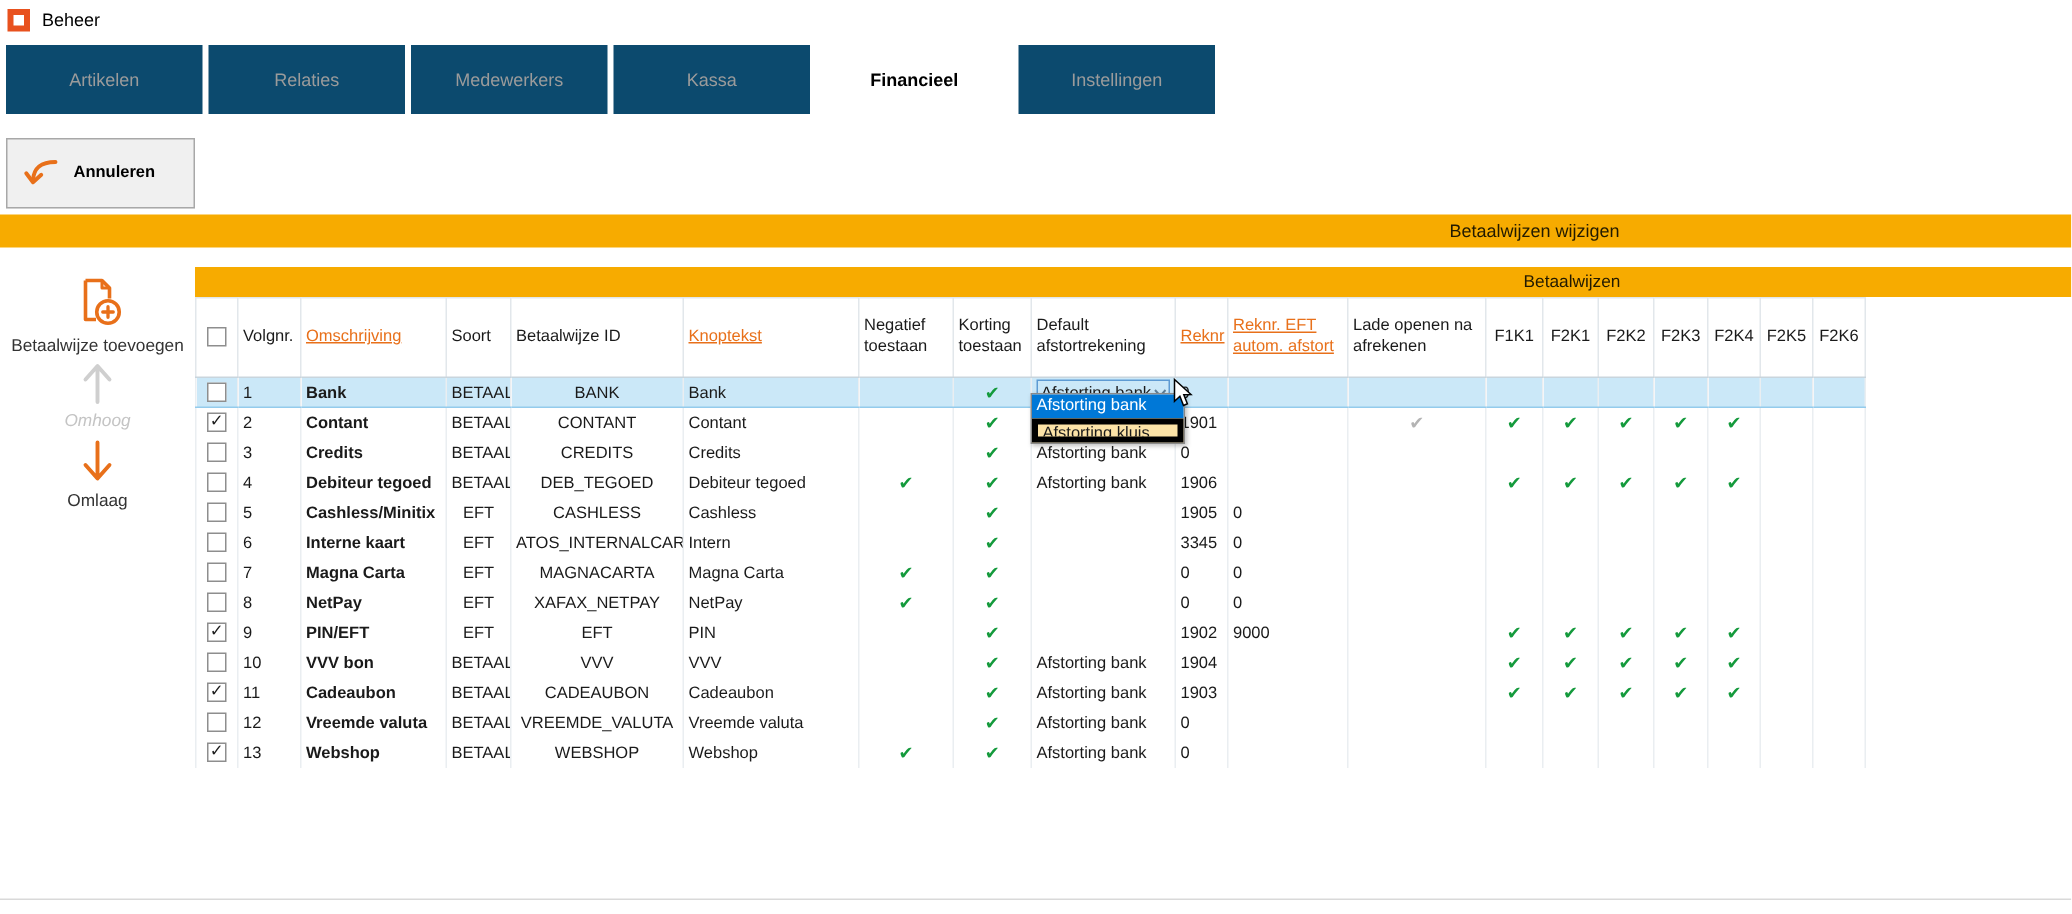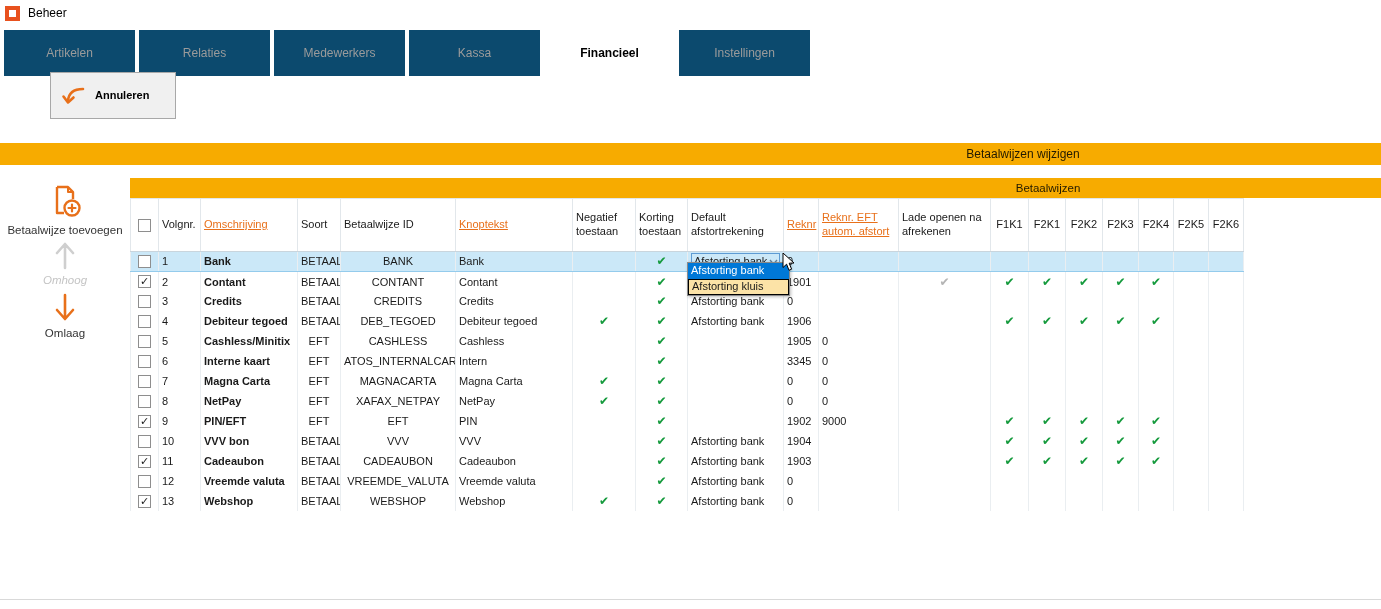--- a/index.html
+++ b/index.html
@@ -13,21 +13,21 @@
   .app-icon::after { content:""; position:absolute; left:4px; top:4px; right:4px; bottom:4px; background:#fff; }
   .app-title { margin-left:8px; font-size:12px; color:#000; }
 
   
   .tab-bar { position:absolute; top:30px; left:4px; display:flex; gap:4px; }
   .tab { width:131px; height:46px; background:#0c4a6e; color:#9B9B9B; font-size:12px;
          display:flex; align-items:center; justify-content:center; cursor:default; }
   .tab.active { background:#fff; color:#000; font-weight:bold; }
 
   
-  .toolbar { position:absolute; top:72px; left:4px; display:flex; gap:6px;margin-left:46px; }
+  .toolbar { position:absolute; top:92px; left:4px; display:flex; gap:6px; }
   .btn { min-width:126px; height:47px; background:#F0F0F0; border:1px solid #A8A8A8;
          display:flex; align-items:center; gap:8px; padding:0 10px; font-size:11px; font-weight:bold; color:#000; }
   .btn svg { flex:0 0 auto; }
   .btn .lbl { line-height:1.15; text-align:left; }
 
   
   .banner { position:absolute; background:#F7AB00; }
   .banner-1 { top:143px; left:0; width:1381px; height:22px; }
   .banner-2 { top:178px; left:130px; width:1251px; height:20px; }
   .banner span { position:absolute; top:50%; transform:translate(-50%,-50%); font-size:12px; color:#221A00; white-space:nowrap; }
@@ -64,21 +64,21 @@
   
   .combo { display:flex; justify-content:space-between; align-items:center; border:1px solid #5E9BD3;
            height:17px; padding:0 1px 0 2px; background:#CBE8F8; }
   .combo .combo-val { font-size:11px; color:#1A1A1A; }
 
   
   .dd-panel { position:absolute; left:687px; top:262px; width:103px; border:1px solid #8A8A8A;
               background:#fff; z-index:10; box-shadow:1px 1px 3px rgba(0,0,0,.25); }
   .dd-item { height:16px; line-height:15px; font-size:11px; padding:0 3px; white-space:nowrap; overflow:hidden; }
   .dd-item.selected { background:#0078D7; color:#fff; }
-  .dd-item.hover { background:#FCE3A7; border:1px solid #000000; color:#1A1A1A; line-height:13px; }
+  .dd-item.hover { background:#FCE3A7; border:4px solid #000000; color:#1A1A1A; line-height:13px; }
 
   .cursor { position:absolute; left:782px; top:252px; z-index:20; }
 
   .bottom-line { position:absolute; top:599px; left:0; width:1381px; height:1px; background:#D9D9D9; }
 </style>
 </head>
 <body>
 
 <div class="screen">
 

